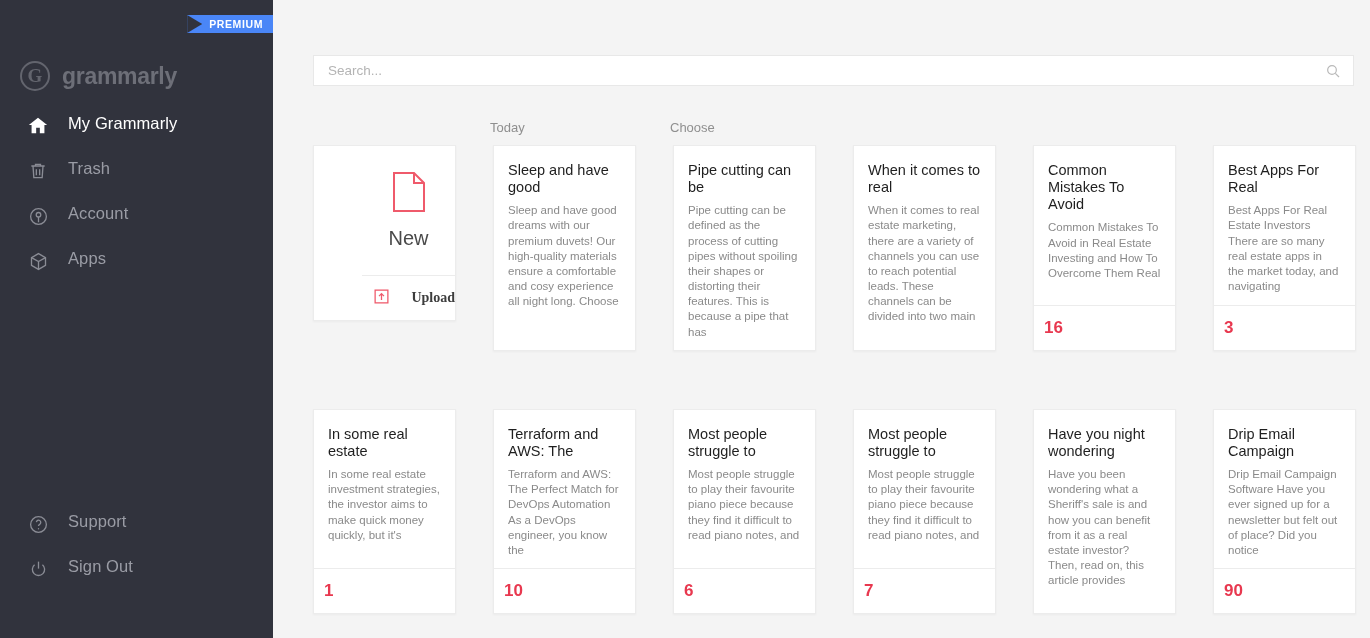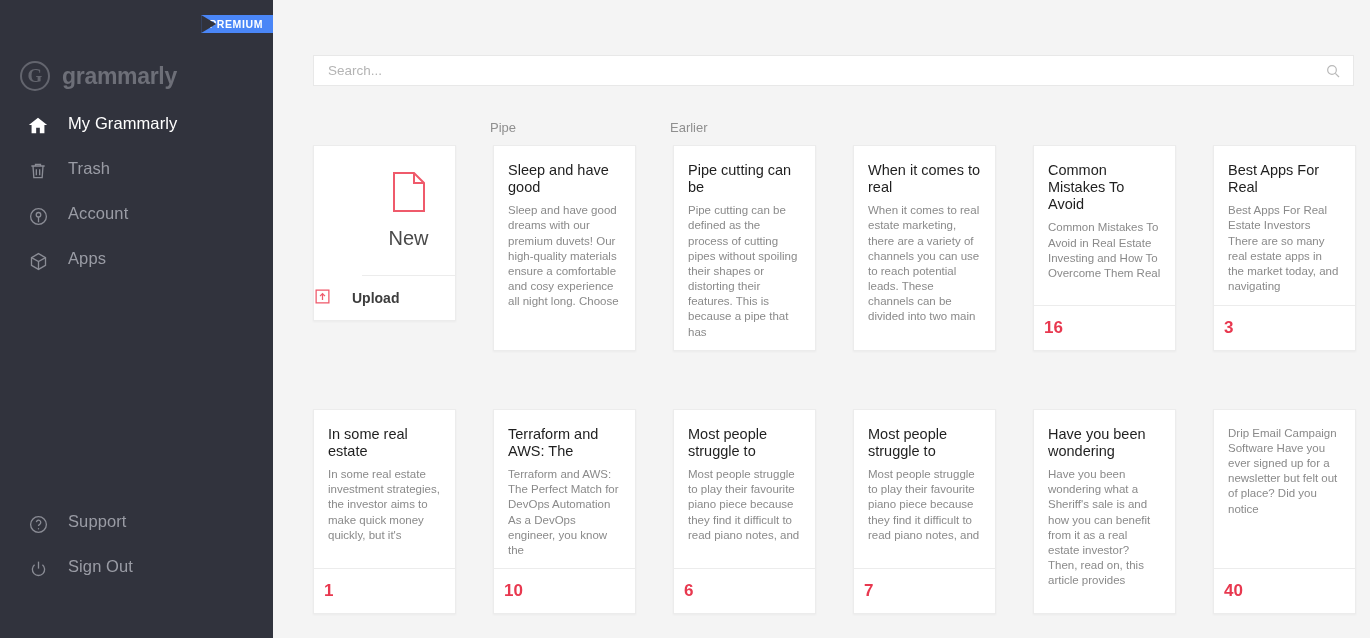--- a/index.html
+++ b/index.html
@@ -33,21 +33,21 @@
     position: absolute;
     top: 15px;
     right: 0;
     height: 18px;
     background: #4a86f7;
     color: #ffffff;
     font-size: 10.5px;
     font-weight: bold;
     letter-spacing: 0.6px;
     line-height: 18px;
-    padding: 0 10px 0 8px;
+    padding: 0 10px 0 22px;
     white-space: nowrap;
   }
   .premium-badge::before {
     content: "";
     position: absolute;
     left: 0;
     top: 0;
     width: 15px;
     height: 18px;
     background: #31333d;
@@ -213,23 +213,24 @@
     margin-left: 48px;
   }
   .new-label {
     font-size: 20px;
     color: #4a4a4a;
   }
   .new-bottom {
     height: 44px;
     display: flex;
     align-items: center;
-    justify-content: flex-start;
+    justify-content: flex-end;
     gap: 21px;
     cursor: pointer;
+    font-family: Liberation Serif, serif;
   }
   .upload-label {
     font-size: 14px;
     color: #3d3d3d;
     font-weight: bold;
   }
 
   
   .card-doc {
     display: flex;
@@ -354,22 +355,22 @@
         <input class="search-input" type="text" placeholder="Search..." style="">
         <span class="search-icon">
           <svg width="16" height="16" viewBox="0 0 24 24" fill="none" stroke="currentColor" stroke-width="1.8">
             <circle cx="10.5" cy="10.5" r="6.5"></circle>
               <path d="M15.5 15.5L21 21"></path>
           </svg>
         </span>
       </div>
     </div>
 
-    <div class="section-label label-today">Pipe</div>
-    <div class="section-label label-earlier">Earlier</div>
+    <div class="section-label label-today">Today</div>
+    <div class="section-label label-earlier">Choose</div>
 
     <div class="grid">
 
       <div class="grid-row">
 
         <div class="card card-new">
           <div class="new-top">
             <span>
               <svg width="36" height="42" viewBox="0 0 36 42" fill="none" stroke="#ef5a6b" stroke-width="2">
                 <path d="M3 2h20l10 10v28H3z"></path>
@@ -468,30 +469,31 @@
             <div class="doc-title">Most people struggle to</div>
             <div class="doc-snippet">Most people struggle to play their favourite piano piece because they find it difficult to read piano notes, and</div>
           </div>
           <div class="doc-footer">
             <span class="doc-count">7</span>
           </div>
         </div>
 
         <div class="card card-doc">
           <div class="doc-body">
-            <div class="doc-title">Have you been wondering</div>
+            <div class="doc-title">Have you night wondering</div>
             <div class="doc-snippet">Have you been wondering what a Sheriff's sale is and how you can benefit from it as a real estate investor? Then, read on, this article provides</div>
           </div>
         </div>
 
         <div class="card card-doc">
           <div class="doc-body">
+            <div class="doc-title">Drip Email Campaign</div>
             <div class="doc-snippet">Drip Email Campaign Software Have you ever signed up for a newsletter but felt out of place? Did you notice</div>
           </div>
           <div class="doc-footer">
-            <span class="doc-count">40</span>
+            <span class="doc-count">90</span>
           </div>
         </div>
       </div>
 
     </div>
   </main>
 </div>
 
 </body></html>

